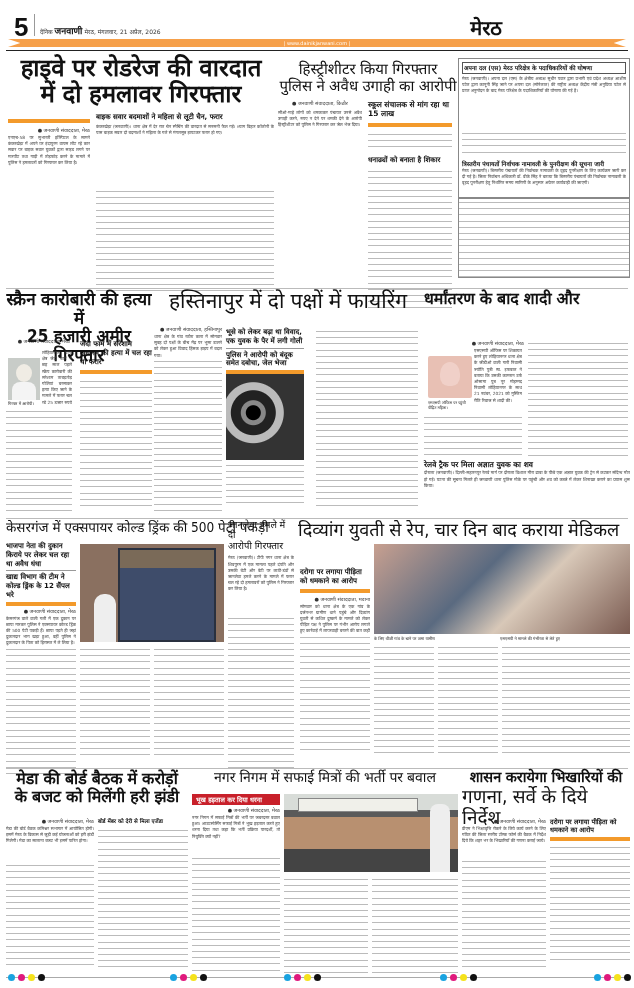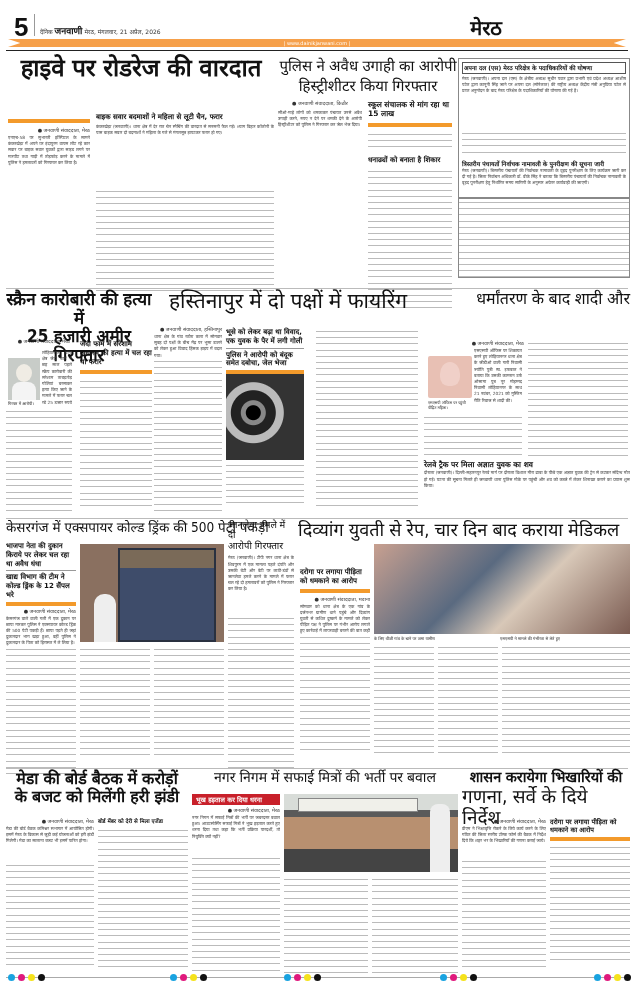--- a/index.html
+++ b/index.html
@@ -38,35 +38,36 @@
     <span>मेरठ, मंगलवार, 21 अप्रैल, 2026</span>
   </div>
   <div class="abs city">मेरठ</div>
   <div class="abs band"></div>
   <div class="abs url">| www.dainikjanwani.com |</div>
   <div class="abs rule"></div>
 </div>
 
 <div class="abs" style="left:8px;top:55px;width:266px">
   <div class="hd hl" style="font-size:24px;text-align:center;font-weight:bold">हाइवे पर रोडरेज की वारदात</div>
+  <div class="hd hl" style="font-size:24px;text-align:center;font-weight:bold">में दो हमलावर गिरफ्तार</div>
 </div>
 <div class="abs" style="left:8px;top:115px;width:82px">
   <div class="orbar" style="margin:4px 0"></div>
   <div class="by">● जनवाणी संवाददाता, मेरठ</div>
   <div class="txt" style="height:148px;margin-top:2px">एनएच-58 पर सुभारती हॉस्पिटल के सामने कंकरखेड़ा में अपने घर इंदापुरम वापस लौट रहे कार सवार पर बाइक सवार युवकों द्वारा साइड लगने पर मारपीट तथा गाड़ी में तोड़फोड़ करने के मामले में पुलिस ने हमलावरों को गिरफ्तार कर लिया है।</div>
 </div>
 <div class="abs" style="left:96px;top:113px;width:178px">
   <div class="sub" style="font-size:7px">बाइक सवार बदमाशों ने महिला से लूटी चैन, फरार</div>
   <div class="txt" style="height:60px;margin-top:2px">कंकरखेड़ा (जनवाणी)। थाना क्षेत्र में देर रात चेन स्नैचिंग की वारदात से सनसनी फैल गई। श्याम विहार कॉलोनी के पास बाइक सवार दो बदमाशों ने महिला के गले से मंगलसूत्र झपटकर फरार हो गए।</div>
   <div class="abs fill" style="left:0;top:75px;width:178px;height:105px"></div>
 </div>
 
 <div class="abs" style="left:278px;top:58px;width:180px">
+  <div class="hd hl" style="font-size:15px;text-align:center;margin-top:3px">हिस्ट्रीशीटर किया गिरफ्तार</div>
   <div class="hd hl" style="font-size:15px;text-align:center">पुलिस ने अवैध उगाही का आरोपी</div>
-  <div class="hd hl" style="font-size:15px;text-align:center;margin-top:3px">हिस्ट्रीशीटर किया गिरफ्तार</div>
 </div>
 <div class="abs" style="left:278px;top:100px;width:84px">
   <div class="by" style="text-align:center">● जनवाणी संवाददाता, किठौर</div>
   <div class="txt" style="height:190px;margin-top:4px">सीओ-माहे लोगों को धमकाकर पंचायत उनसे अवैध उगाही करने, रुपए न देने पर धमकी देने के आरोपी हिस्ट्रीशीटर को पुलिस ने गिरफ्तार कर जेल भेज दिया।</div>
 </div>
 <div class="abs" style="left:368px;top:100px;width:84px">
   <div class="sub" style="font-size:7.5px">स्कूल संचालक से मांग रहा था 15 लाख</div>
   <div class="orbar" style="margin:4px 0"></div>
   <div class="fill" style="height:22px"></div>
   <div class="sub" style="font-size:7px;margin-top:3px">धनाढ्यों को बनाता है शिकार</div>
@@ -116,21 +117,21 @@
   <div class="sub" style="font-size:7px">भूसे को लेकर बढ़ा था विवाद, एक युवक के पैर में लगी गोली</div>
   <div style="height:1px;background:#999;margin:2px 0"></div>
   <div class="sub" style="font-size:7px">पुलिस ने आरोपी को बंदूक समेत दबोचा, जेल भेजा</div>
   <div class="orbar" style="margin-top:2px"></div>
   <div class="img" style="height:86px;background:radial-gradient(circle at 35% 45%,#000 0 7px,#888 8px 12px,#222 13px 22px,#bbb 23px 30px,#333 31px)"></div>
   <div class="fill" style="height:42px;margin-top:2px"></div>
 </div>
 <div class="abs fill" style="left:316px;top:328px;width:102px;height:182px"></div>
 
 <div class="abs" style="left:424px;top:290px;width:206px">
-  <div class="hd hl" style="font-size:16px;text-align:right;font-weight:normal">धर्मांतरण के बाद शादी और</div>
+  <div class="hd hl" style="font-size:16px;text-align:left;font-weight:bold">धर्मांतरण के बाद शादी और</div>
 </div>
 <div class="abs" style="left:424px;top:340px;width:100px">
   <div class="by">● जनवाणी संवाददाता, मेरठ</div>
   <div class="abs" style="left:4px;top:16px;width:44px;height:42px;background:#e8c0b4;border-radius:2px">
     <div style="position:absolute;left:12px;top:6px;width:20px;height:24px;border-radius:50% 50% 40% 40%;background:#f0d0c8"></div>
   </div>
   <div class="abs" style="left:4px;top:60px;width:46px;font-size:3.8px;line-height:5px">एसएसपी ऑफिस पर पहुंची पीड़ित महिला।</div>
   <div class="abs txt" style="left:50px;top:8px;width:48px;height:64px">एसएसपी ऑफिस पर शिकायत करने हुए लोहियानगर थाना क्षेत्र के जीडीओ वाली गली निवासी ज्योति पुत्री स्व. इफबाल ने बताया कि उसकी कामरान उर्फ ओसामा पुत्र नूर मोहम्मद निवासी लोहियानगर के साथ 21 नवंबर, 2021 को मुस्लिम रीति रिवाज से शादी की।</div>
   <div class="abs fill" style="left:0;top:74px;width:98px;height:44px"></div>
 </div>

